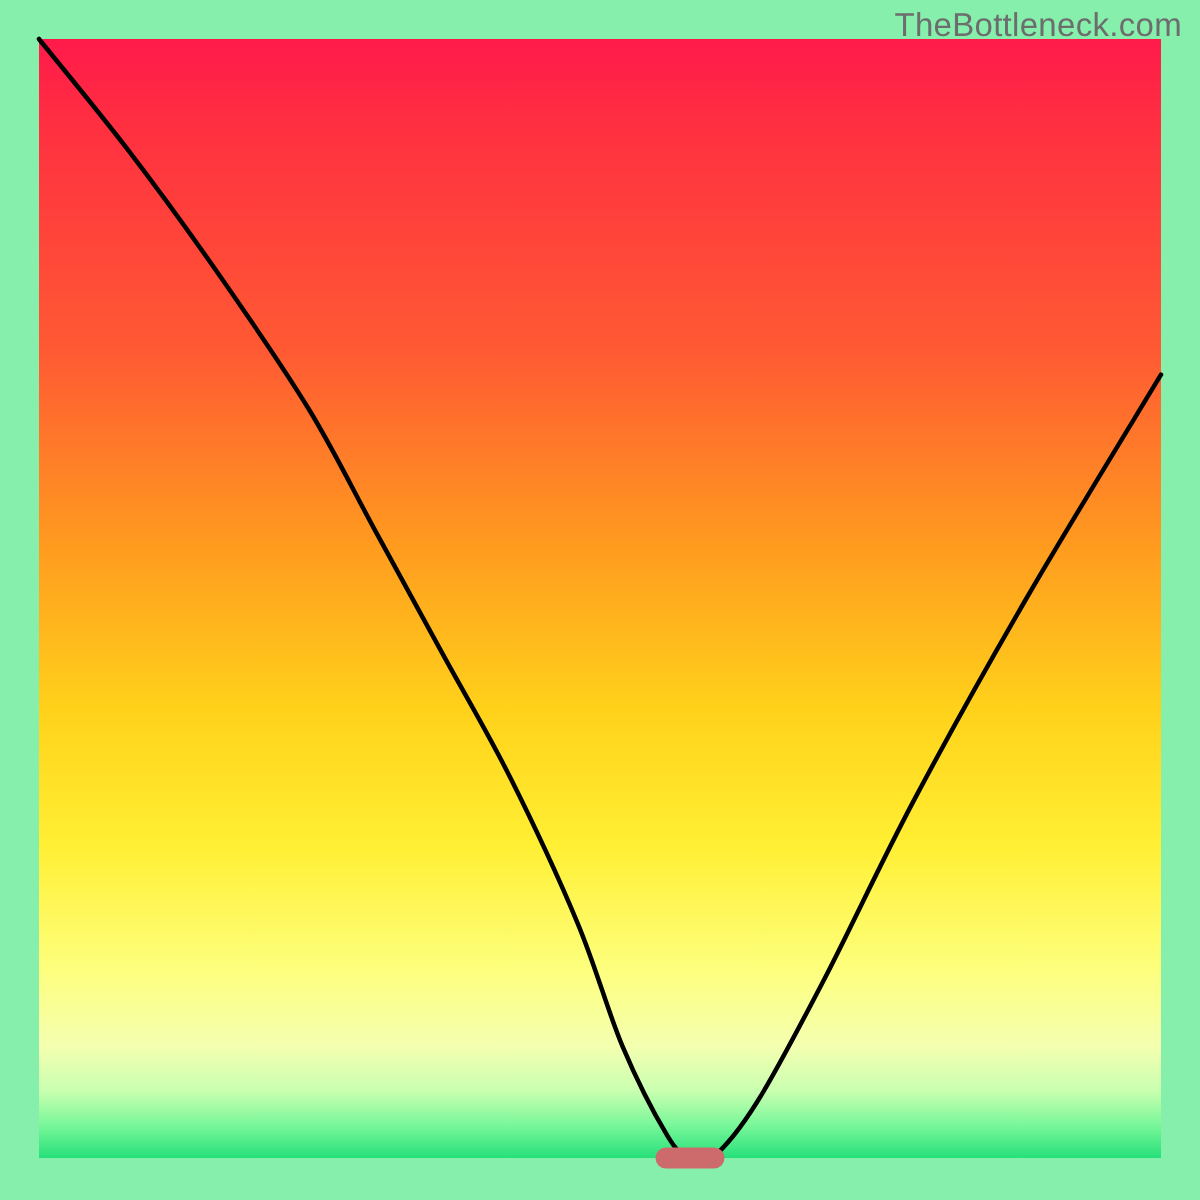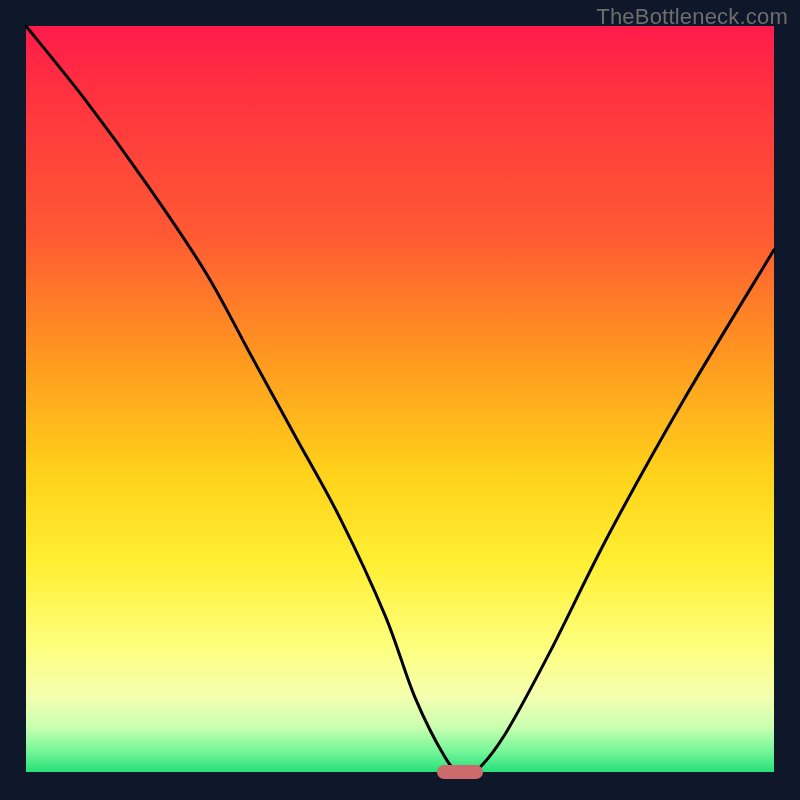--- a/index.html
+++ b/index.html
@@ -7,21 +7,21 @@
     padding: 0;
     width: 800px;
     height: 800px;
     background: #000;
     overflow: hidden;
     font-family: Arial, Helvetica, sans-serif;
   }
   .frame {
     position: absolute;
     inset: 0;
-    background: #0f172a;
+    background: #86efac;
   }
   .plot {
     position: absolute;
     left: 26px;
     top: 26px;
     width: 748px;
     height: 746px;
     
     background: linear-gradient(to bottom,
       #ff1a4b 0%,

